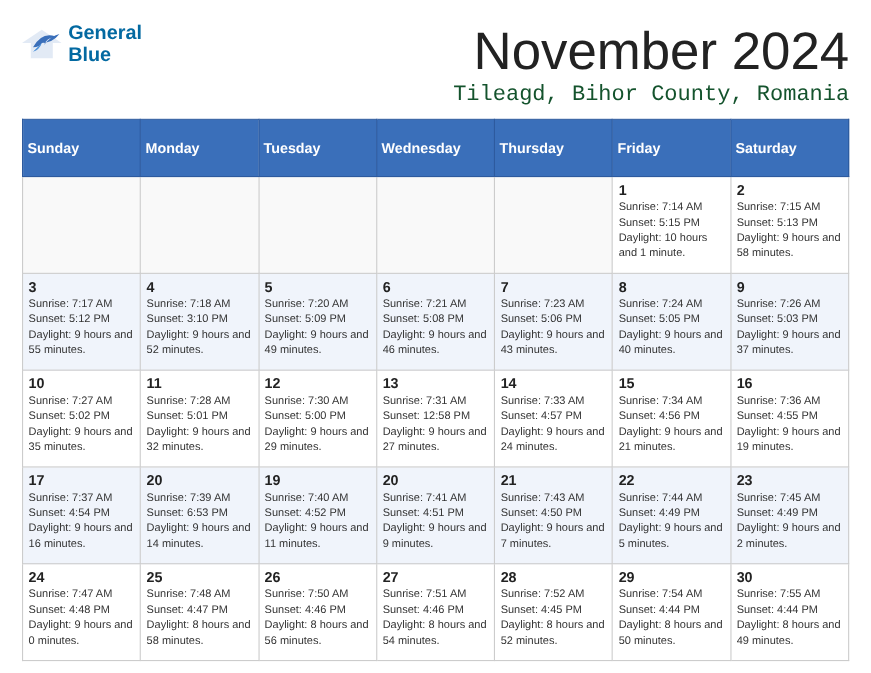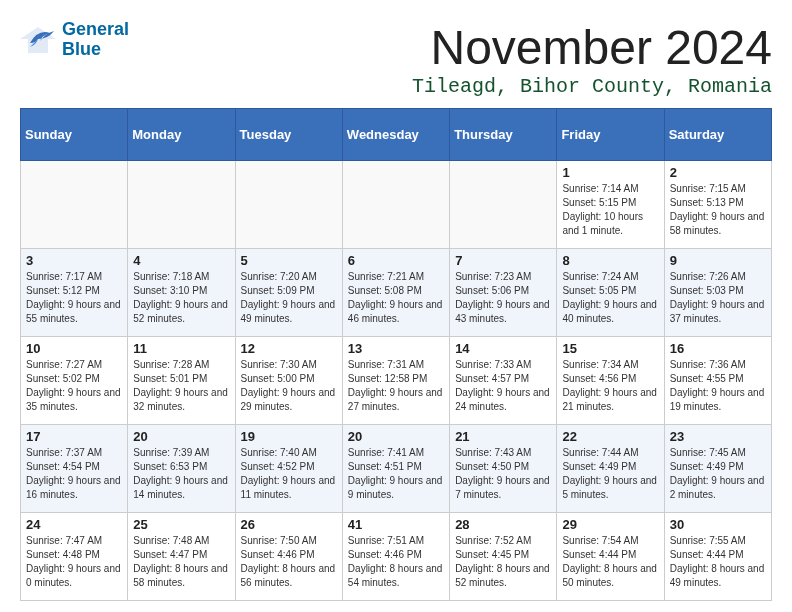--- a/index.html
+++ b/index.html
@@ -290,21 +290,21 @@
 Sunset: 4:47 PM
 Daylight: 8 hours and 58 minutes.</div>
         </td>
         <td>
           <span class="day-number">26</span>
           <div class="day-info">Sunrise: 7:50 AM
 Sunset: 4:46 PM
 Daylight: 8 hours and 56 minutes.</div>
         </td>
         <td>
-          <span class="day-number">41</span>
+          <span class="day-number">27</span>
           <div class="day-info">Sunrise: 7:51 AM
 Sunset: 4:46 PM
 Daylight: 8 hours and 54 minutes.</div>
         </td>
         <td>
           <span class="day-number">28</span>
           <div class="day-info">Sunrise: 7:52 AM
 Sunset: 4:45 PM
 Daylight: 8 hours and 52 minutes.</div>
         </td>

